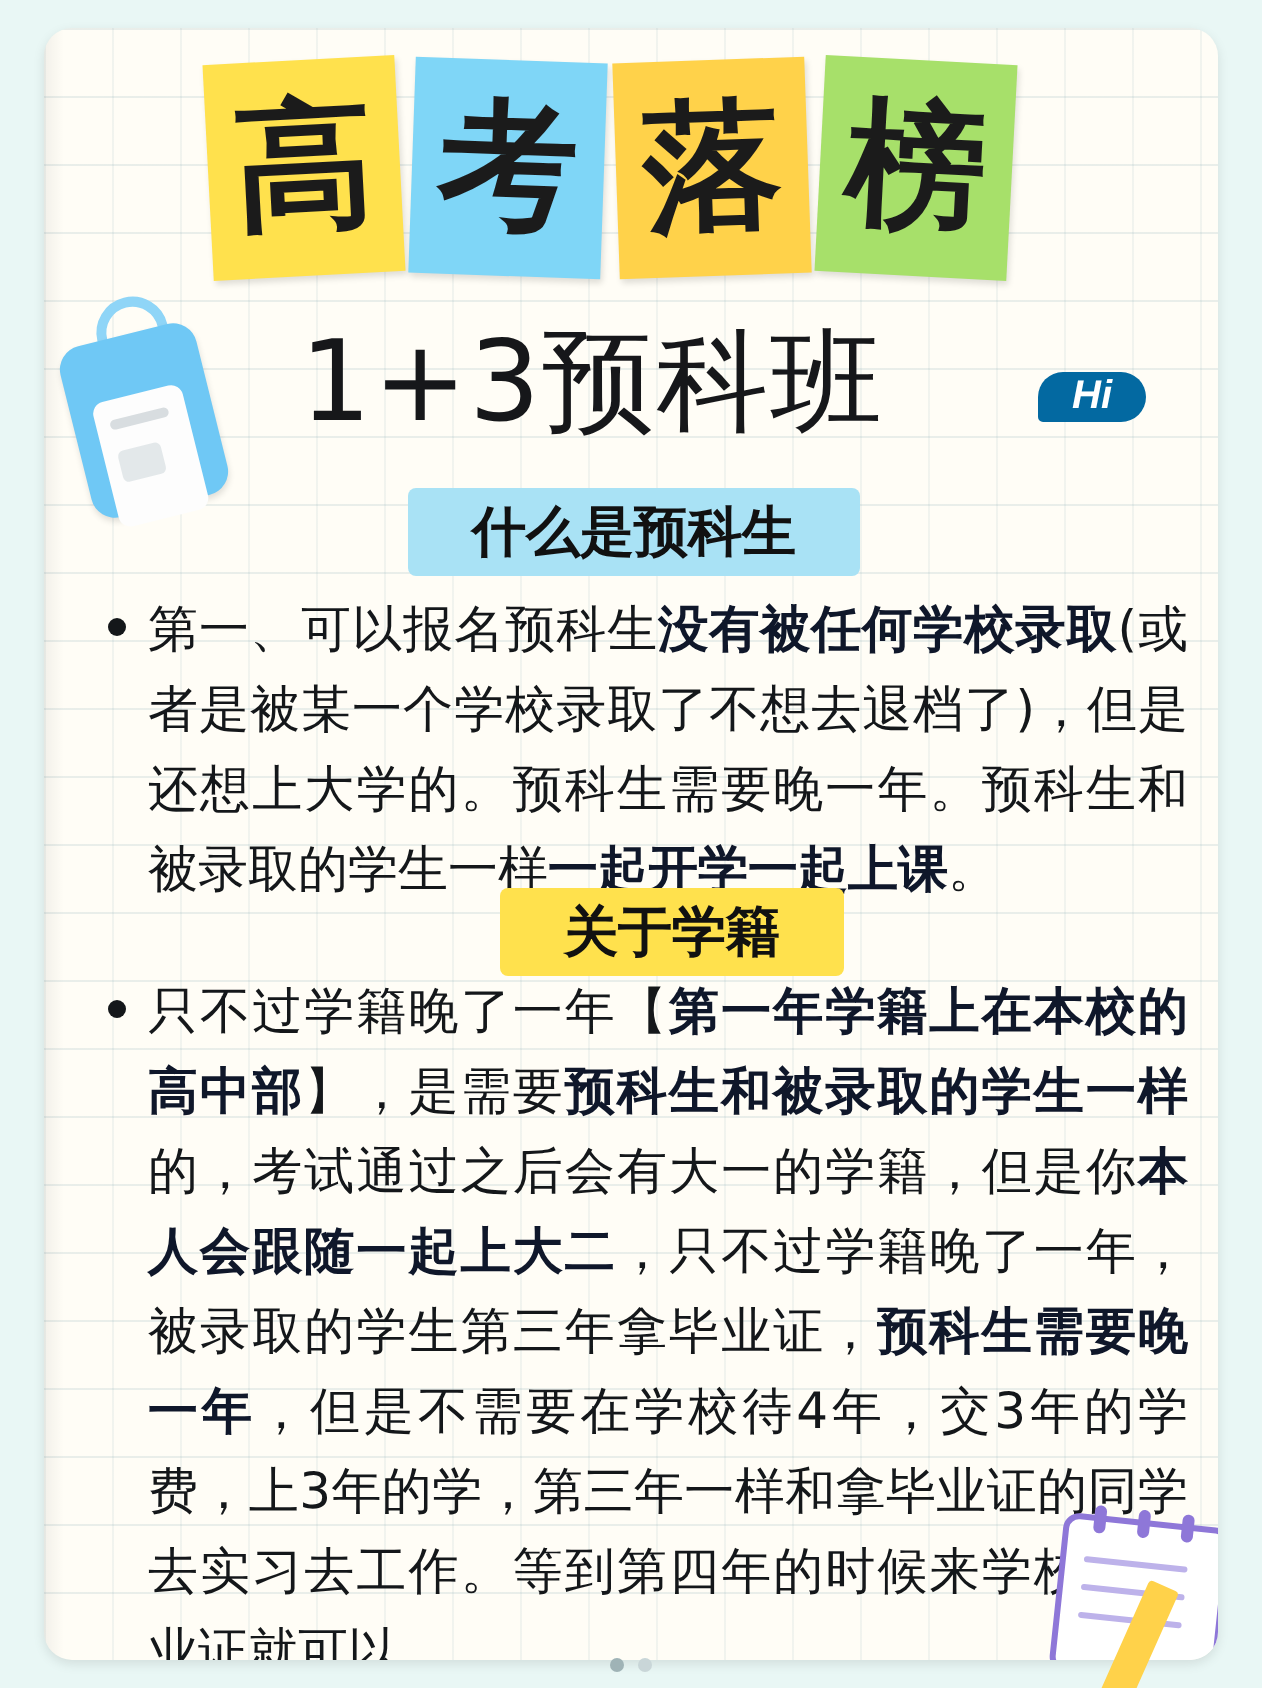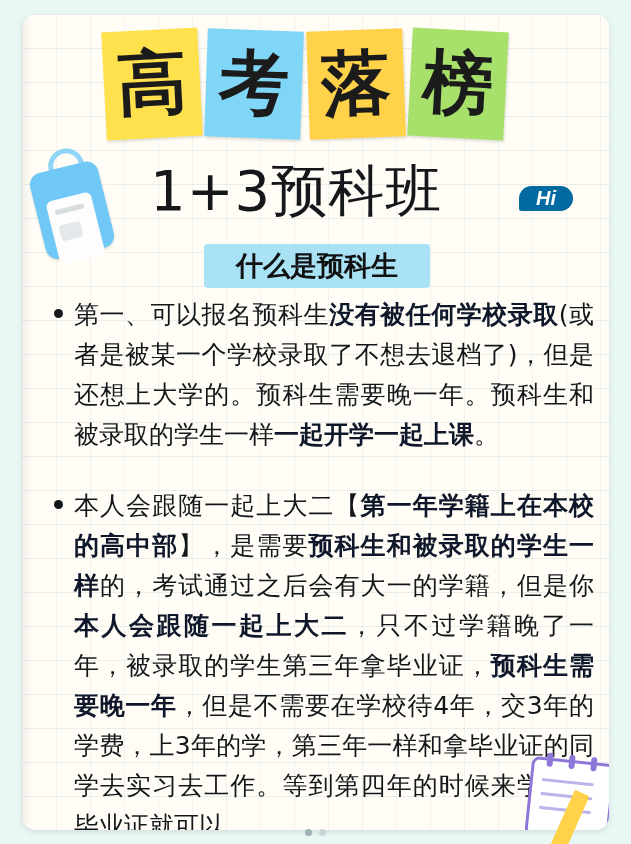--- a/index.html
+++ b/index.html
@@ -273,24 +273,25 @@
     </div>
 
     <div class="sec-head sec1">什么是预科生</div>
     <div class="para p1">
       <span class="bullet"></span>
       <span class="para-inner">
         <span>第一、可以报名预科生</span><span class="red-bold">没有被任何学校录取</span><span>(或者是被某一个学校录取了不想去退档了)，但是还想上大学的。预科生需要晚一年。预科生和被录取的学生一样</span><span class="red-bold">一起开学一起上课</span><span>。</span>
       </span>
     </div>
 
+    <div class="sec-head sec2">关于学籍</div>
     <div class="para p2">
       <span class="bullet"></span>
       <span class="para-inner">
-        <span>本人会跟随一起上大二【</span><span class="red-bold">第一年学籍上在本校的高中部</span><span>】，是需要</span><span class="red-bold">预科生和被录取的学生一样</span><span>的，考试通过之后会有大一的学籍，但是你</span><span class="red-bold">本人会跟随一起上大二</span><span>，只不过学籍晚了一年，被录取的学生第三年拿毕业证，</span><span class="red-bold">预科生需要晚一年</span><span>，但是不需要在学校待4年，交3年的学费，上3年的学，第三年一样和拿毕业证的同学去实习去工作。等到第四年的时候来学校拿毕业证就可以。</span>
+        <span>只不过学籍晚了一年【</span><span class="red-bold">第一年学籍上在本校的高中部</span><span>】，是需要</span><span class="red-bold">预科生和被录取的学生一样</span><span>的，考试通过之后会有大一的学籍，但是你</span><span class="red-bold">本人会跟随一起上大二</span><span>，只不过学籍晚了一年，被录取的学生第三年拿毕业证，</span><span class="red-bold">预科生需要晚一年</span><span>，但是不需要在学校待4年，交3年的学费，上3年的学，第三年一样和拿毕业证的同学去实习去工作。等到第四年的时候来学校拿毕业证就可以。</span>
       </span>
     </div>
 
     <div class="notepad">
       <div class="spiral" style="left:12px;"></div>
       <div class="spiral" style="left:34px;"></div>
       <div class="spiral" style="left:56px;"></div>
       <div class="nline" style="top:18px;"></div>
       <div class="nline" style="top:32px;"></div>
       <div class="nline" style="top:46px;"></div>

